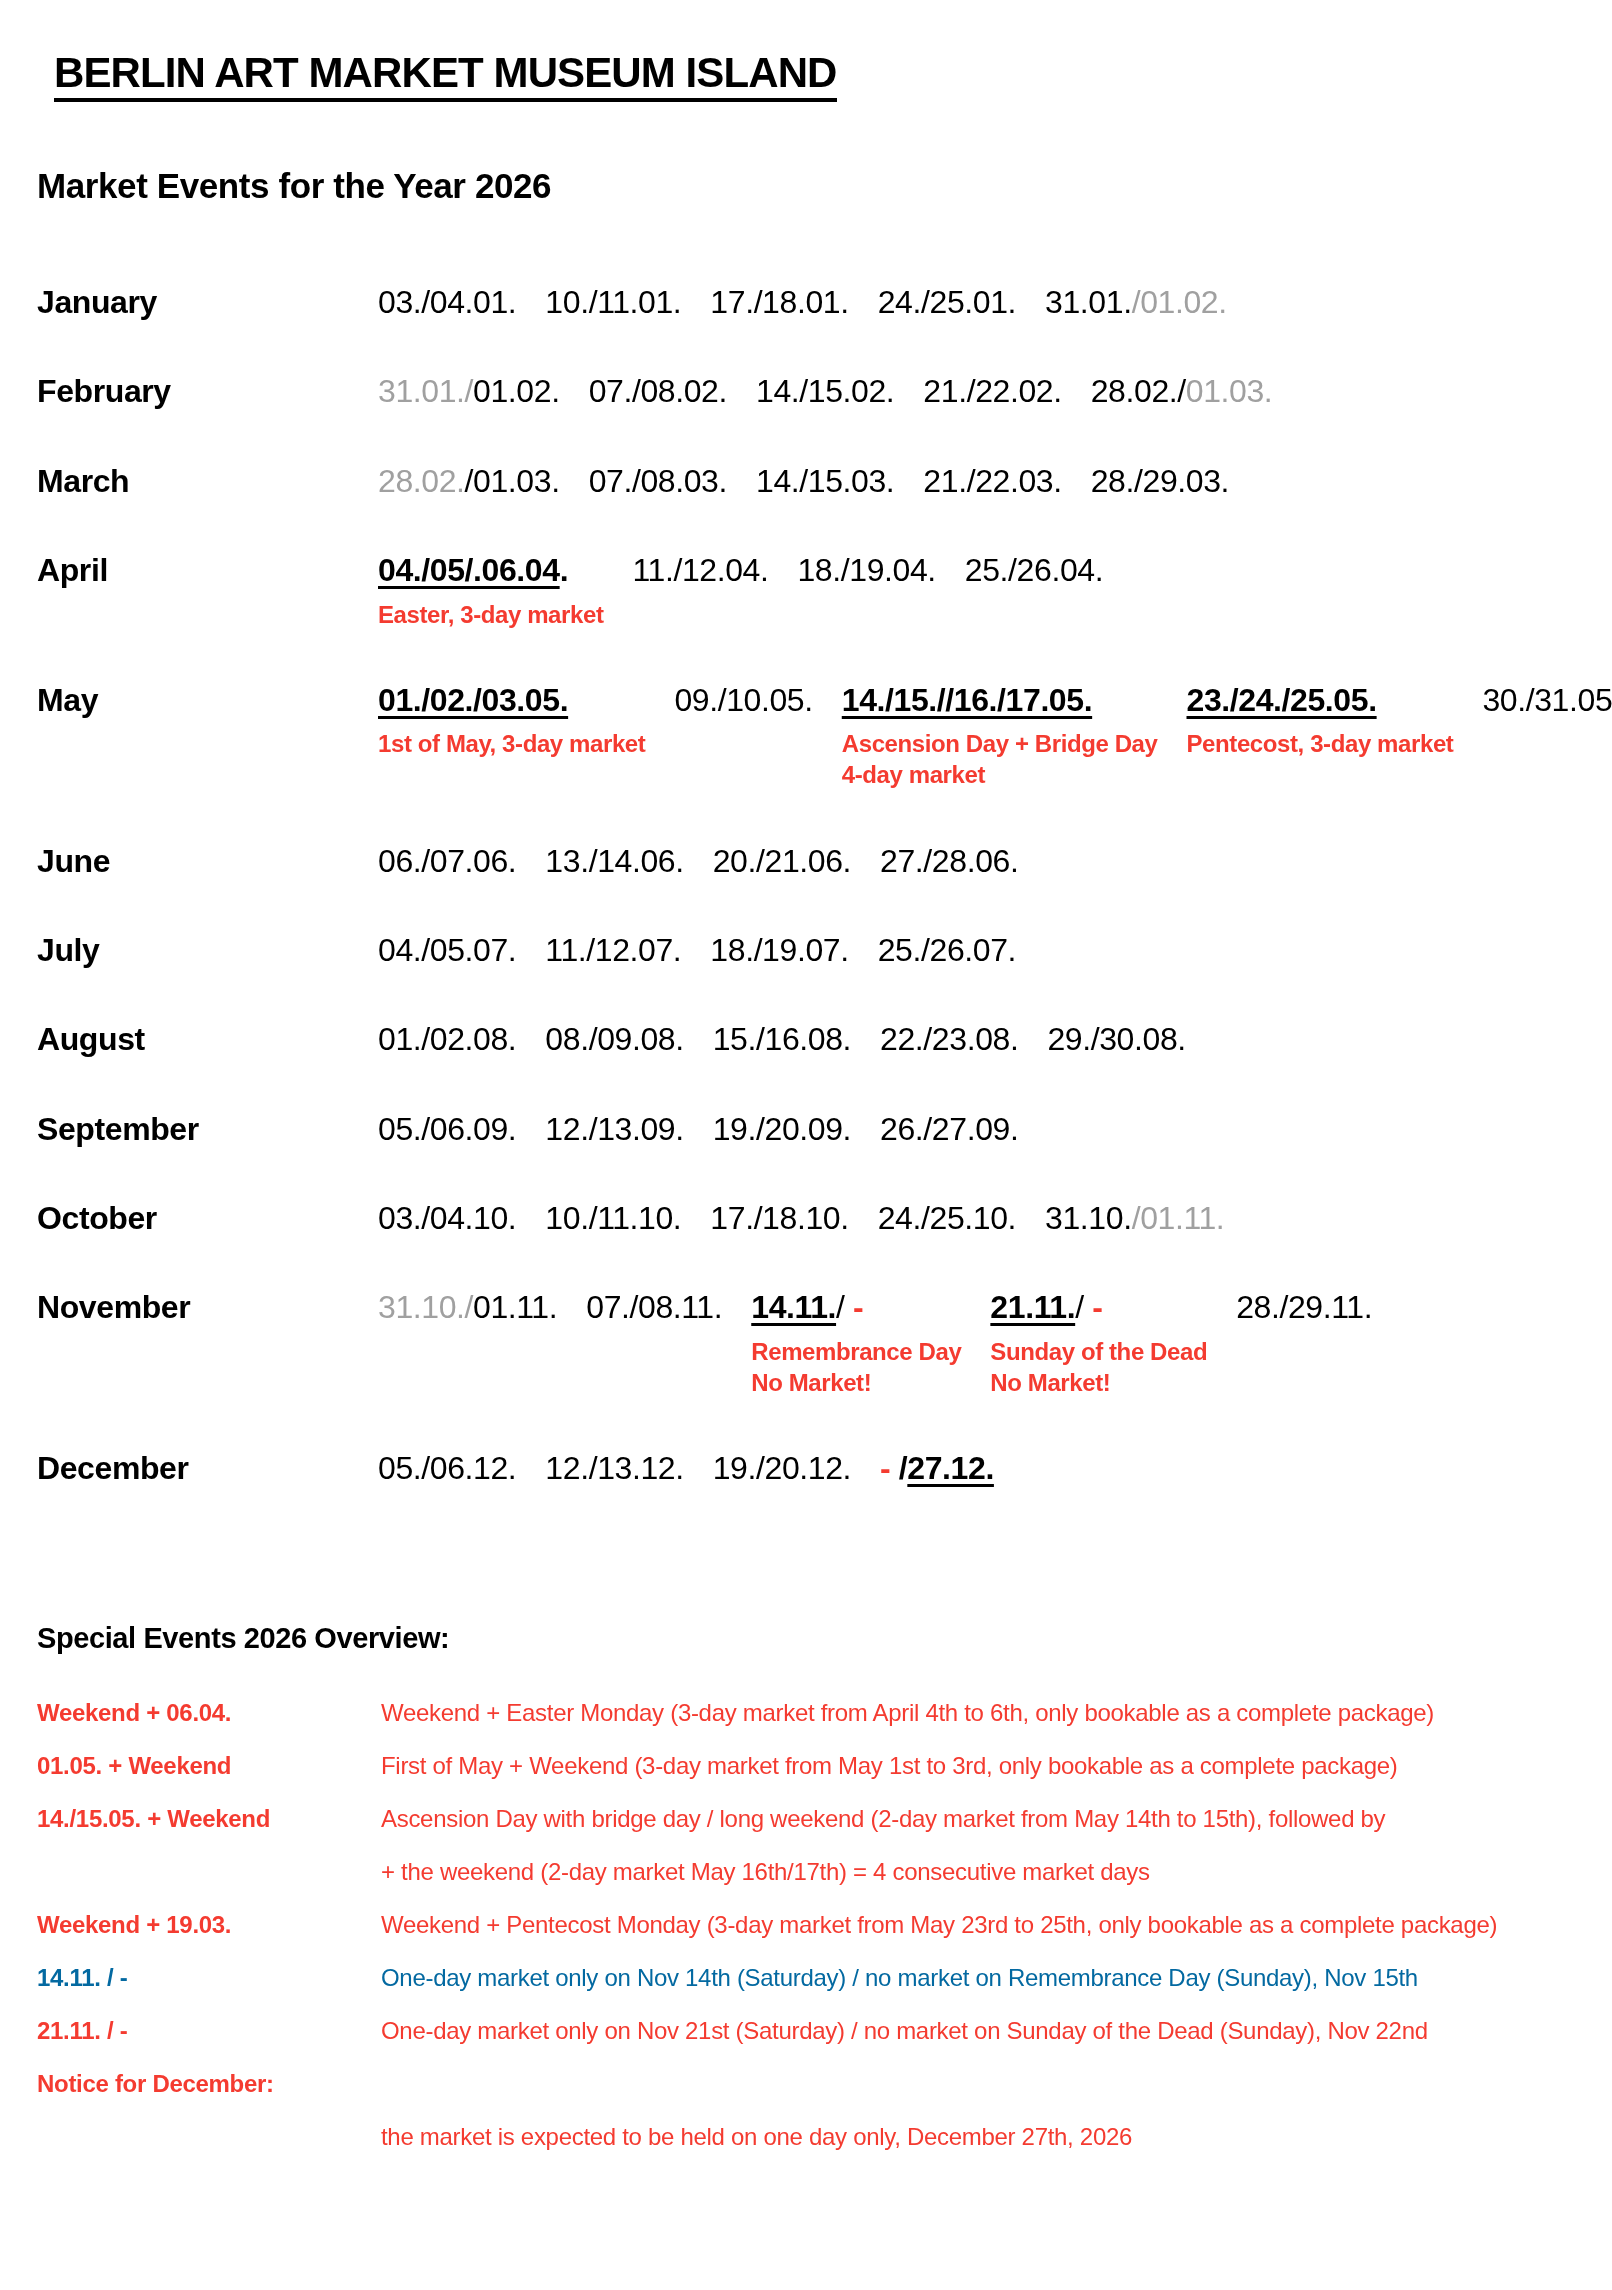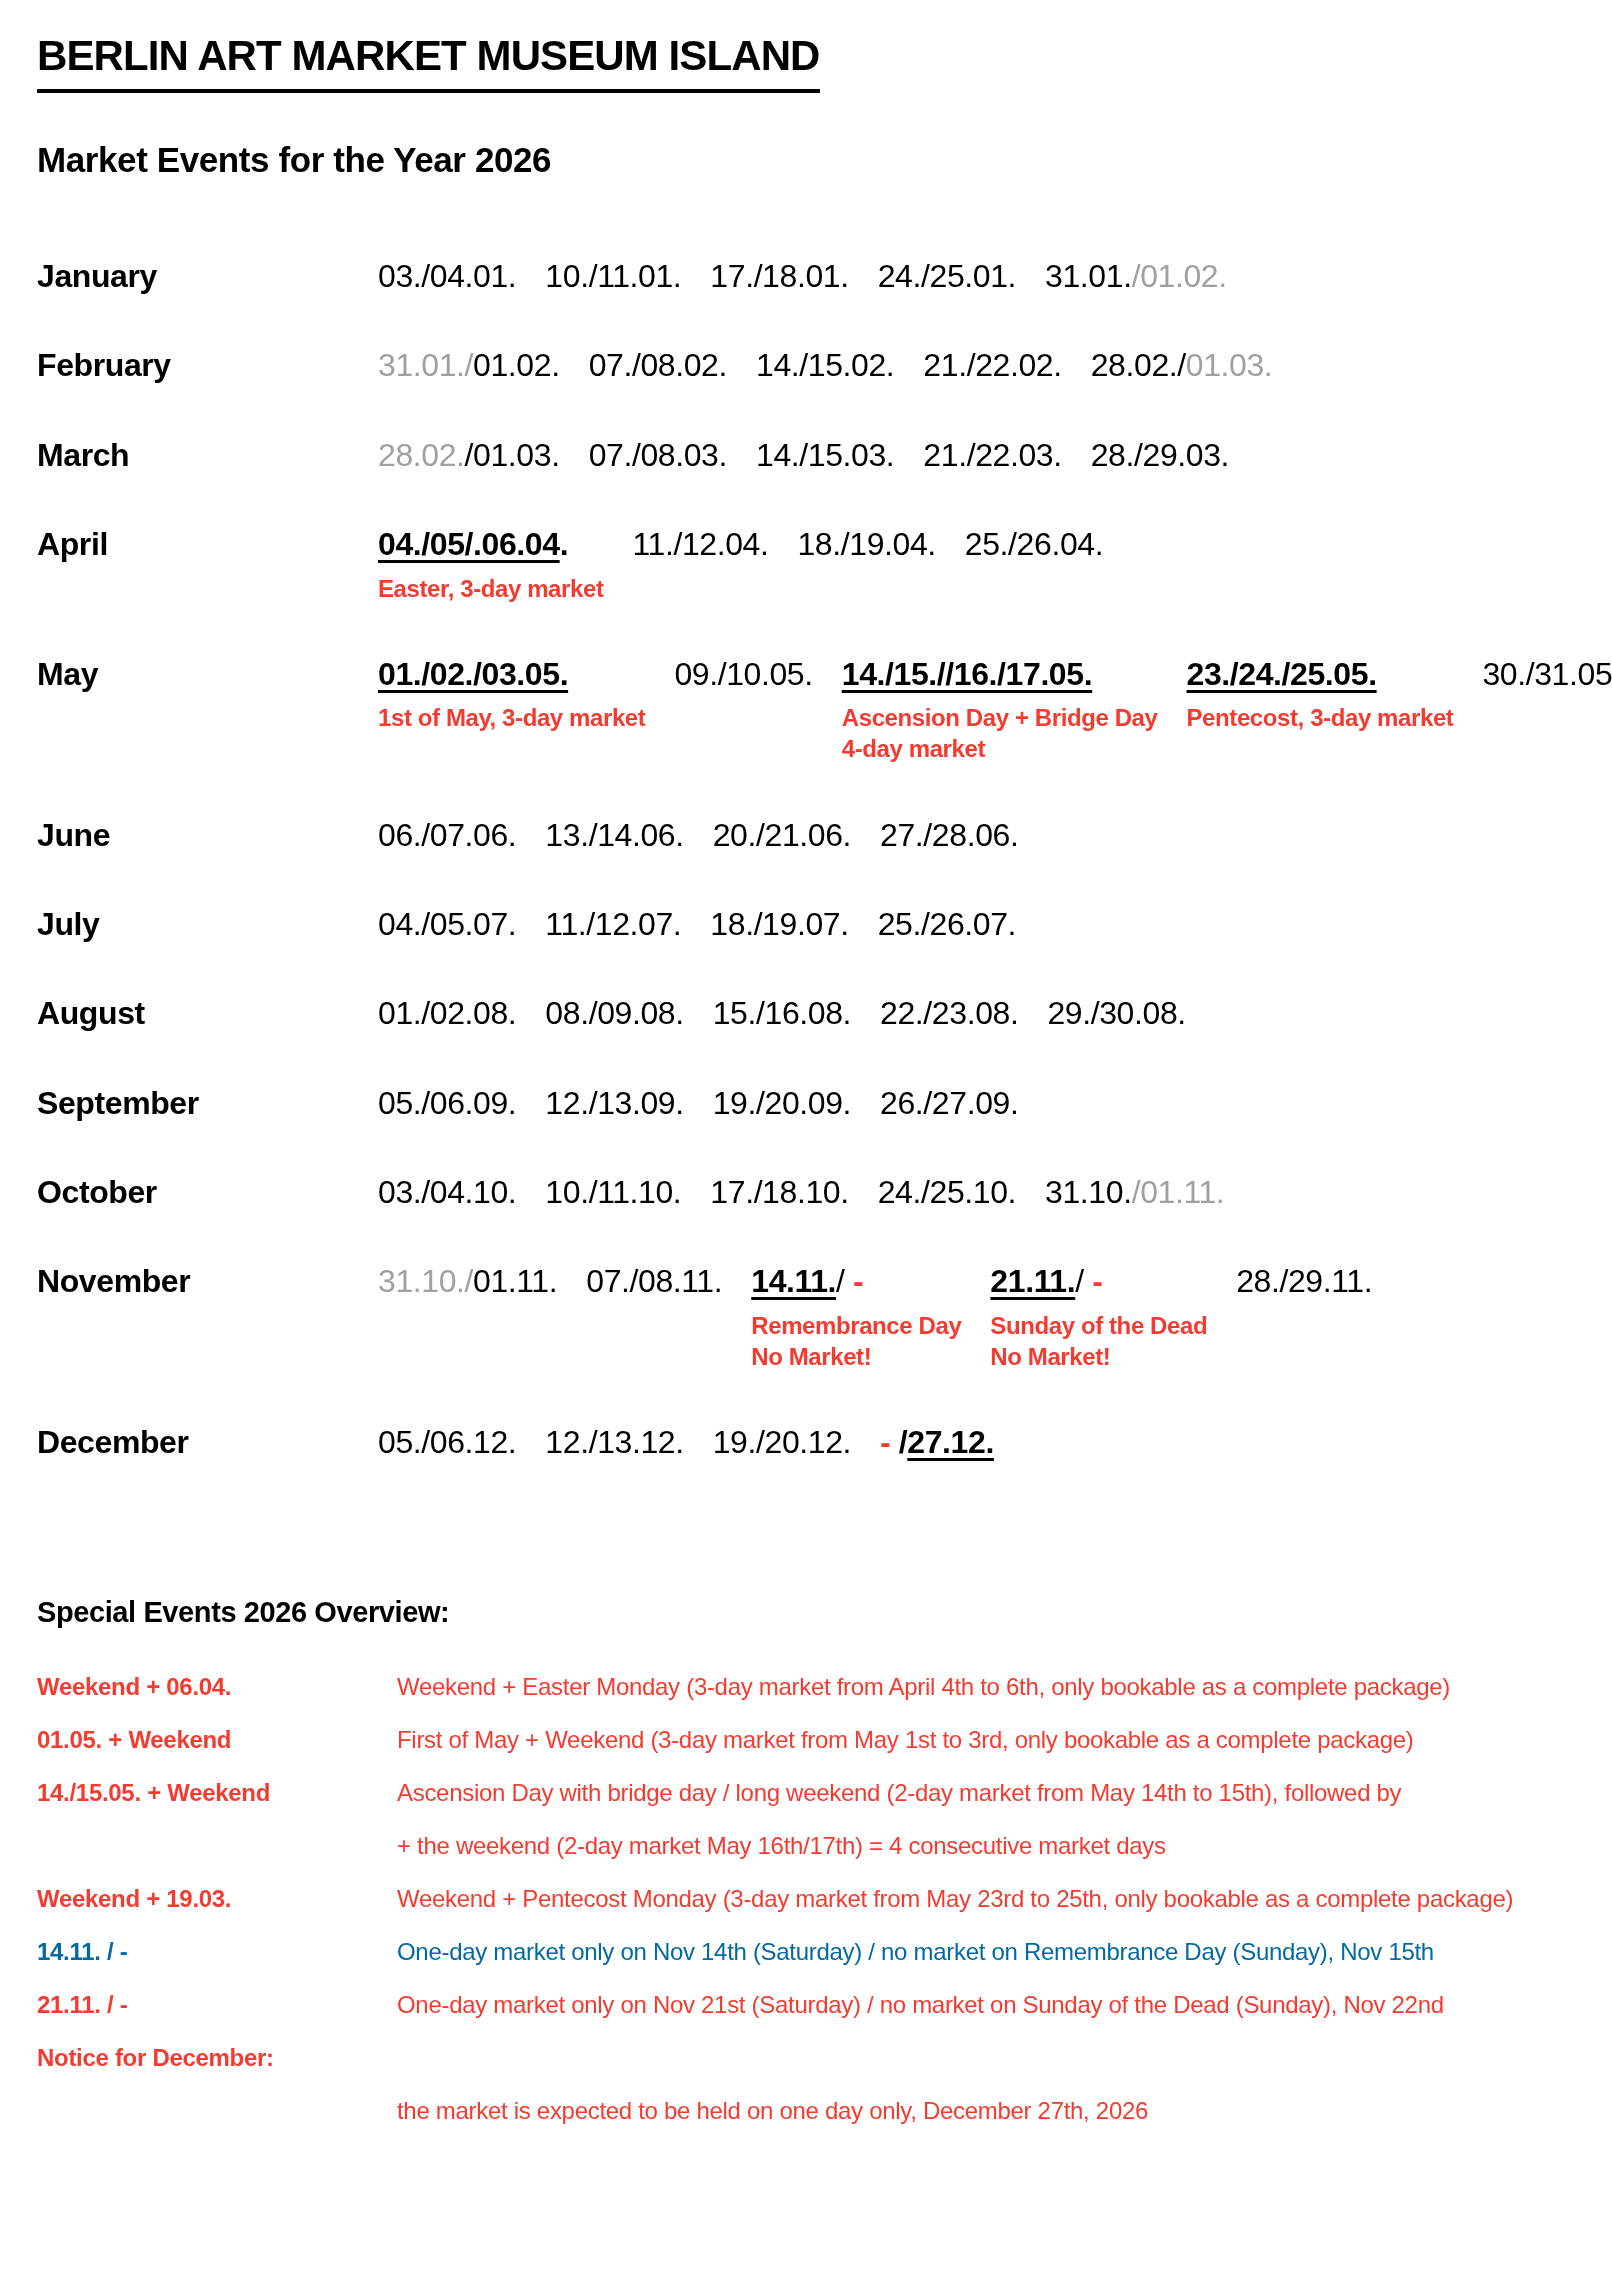--- a/index.html
+++ b/index.html
@@ -5,22 +5,22 @@
   html,body{margin:0;padding:0;background:#ffffff;}
   body{
     width:1612px;height:2290px;overflow:hidden;
     font-family:"Liberation Sans","DejaVu Sans",sans-serif;
     color:#000;
   }
   .page{padding:32px 0 0 37px;}
   .doc-title{
     display:inline-block;
     font-size:42px;font-weight:bold;letter-spacing:-0.9px;
-    border-bottom:4.5px solid #000;padding-bottom:9px;
-    margin:0;
+    border-bottom:4.5px solid #000;padding-bottom:1px;
+    margin:17px;
   }
   .doc-subtitle{
     font-size:35px;font-weight:bold;letter-spacing:-0.4px;
     margin:47px 0 0 0;
   }
   .calendar{margin-top:77px;}
   .month-row{display:flex;align-items:flex-start;margin-bottom:51px;}
   .month-label{
     width:341px;flex-shrink:0;
     font-size:32px;font-weight:bold;letter-spacing:-0.4px;line-height:1.2;
@@ -43,21 +43,20 @@
     letter-spacing:-0.4px;white-space:pre;
   }
   .special{margin-top:134px;}
   .special-heading{
     font-size:29px;font-weight:bold;letter-spacing:-0.4px;margin:0 0 43px 0;
   }
   .special-row{
     display:flex;align-items:flex-end;
     font-size:24px;line-height:1.25;letter-spacing:-0.3px;
     margin-bottom:23px;
-    gap:16px;
   }
   .special-label{width:344px;flex-shrink:0;font-weight:bold;}
   .special-text{white-space:pre;}
 </style>
 </head>
 <body>
 
 <div class="page">
   <h1 class="doc-title">BERLIN ART MARKET MUSEUM ISLAND</h1>
   <h2 class="doc-subtitle">Market Events for the Year 2026</h2>

